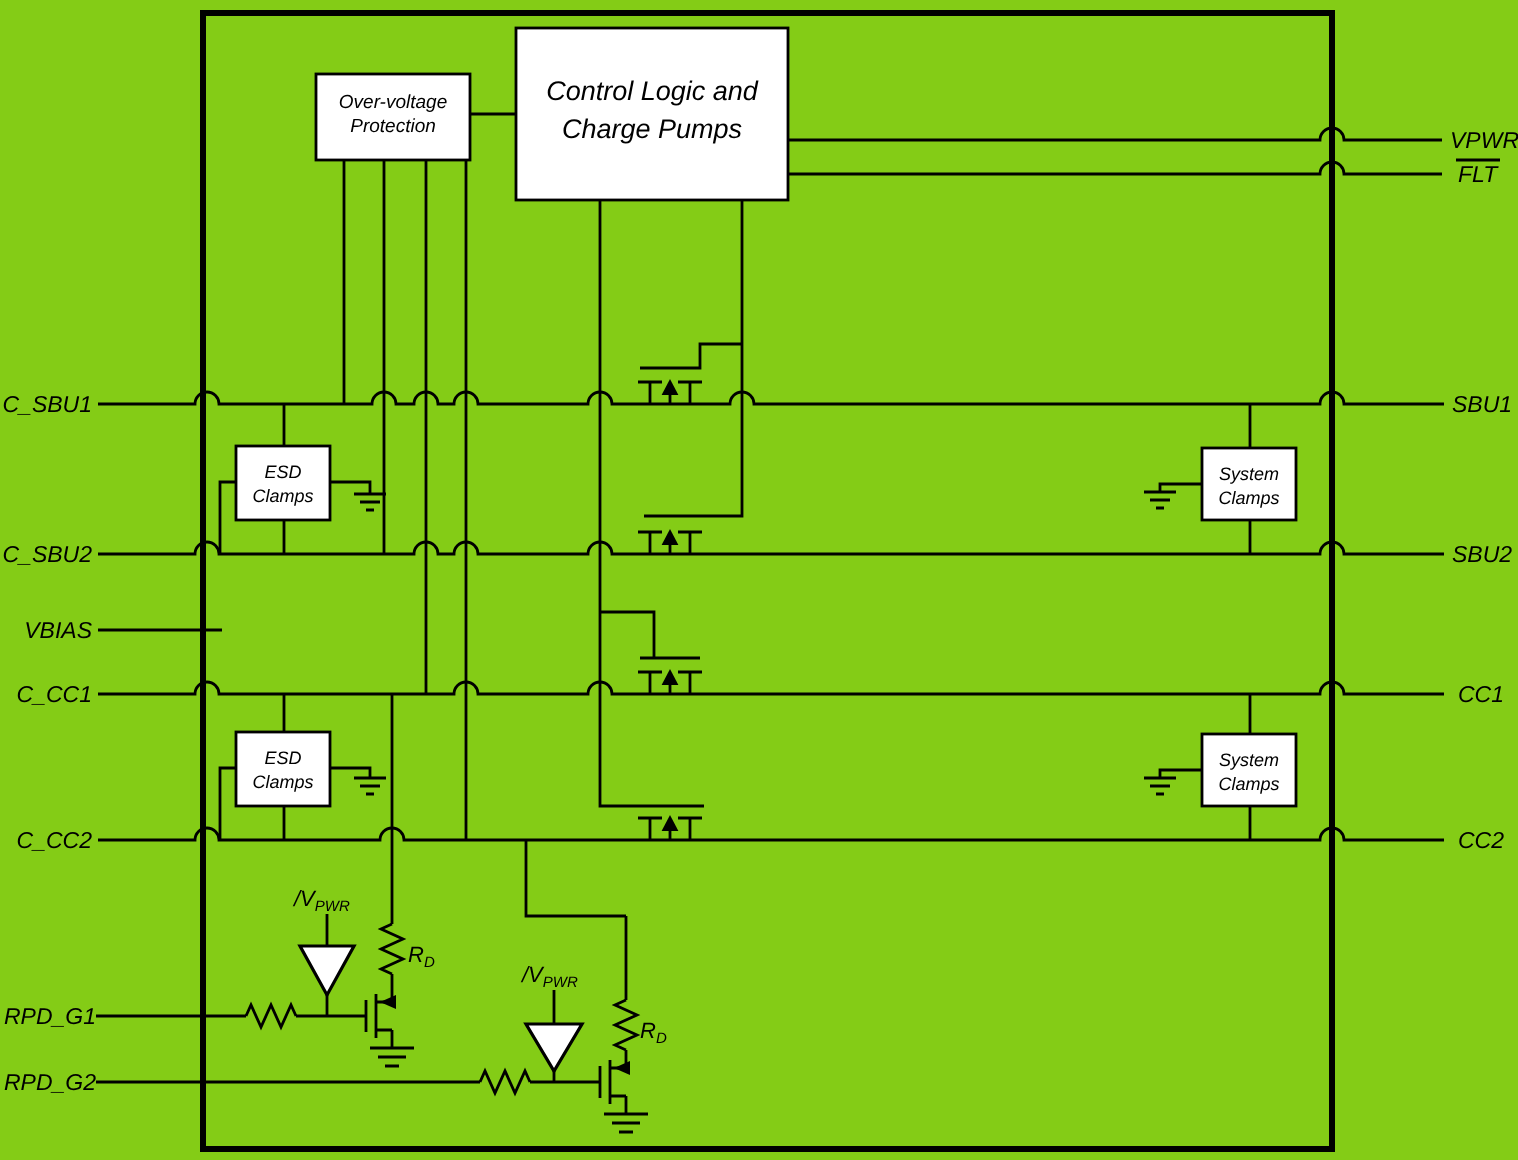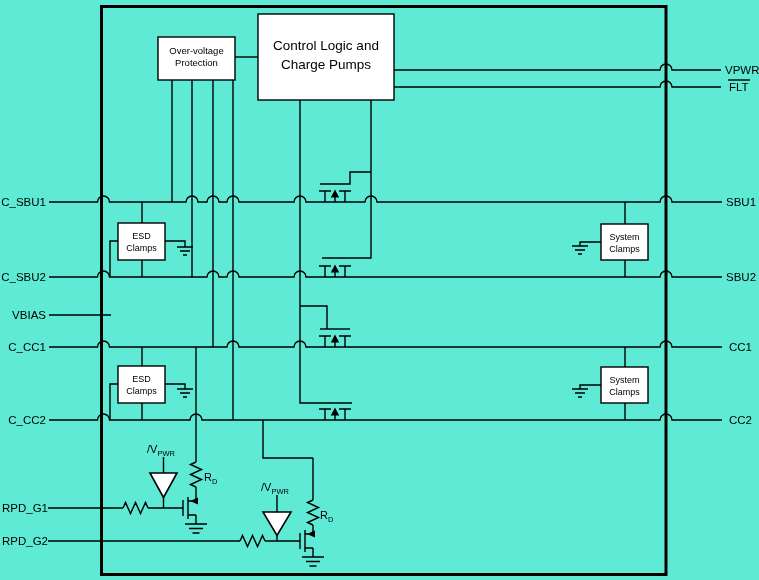--- a/index.html
+++ b/index.html
@@ -1,16 +1,16 @@
 <!DOCTYPE html>
 <html><head>
 <meta charset="utf-8">
 <style>
   html,body{margin:0;padding:0;background:#ffffff;}
-  .stage{width:759px;height:580px;position:relative;background:#5eead4;}
+  .stage{width:759px;height:580px;position:relative;background:#84cc16;font-style:italic;}
   svg{display:block;}
   text{font-family:"Liberation Sans","DejaVu Sans",sans-serif;fill:#000;}
   .wire{fill:none;stroke:#000;stroke-width:1.4;stroke-linecap:butt;stroke-linejoin:miter;}
   .blockrect{fill:#fff;stroke:#000;stroke-width:1.4;}
   .outer{fill:none;stroke:#000;stroke-width:3;}
   .tri{fill:#fff;stroke:#000;stroke-width:1.6;stroke-linejoin:miter;}
   .arrowhead{fill:#000;stroke:none;}
   .pinlabel{font-size:11.5px;}
   .blocklabel-lg{font-size:13.5px;}
   .blocklabel-md{font-size:9.5px;}

